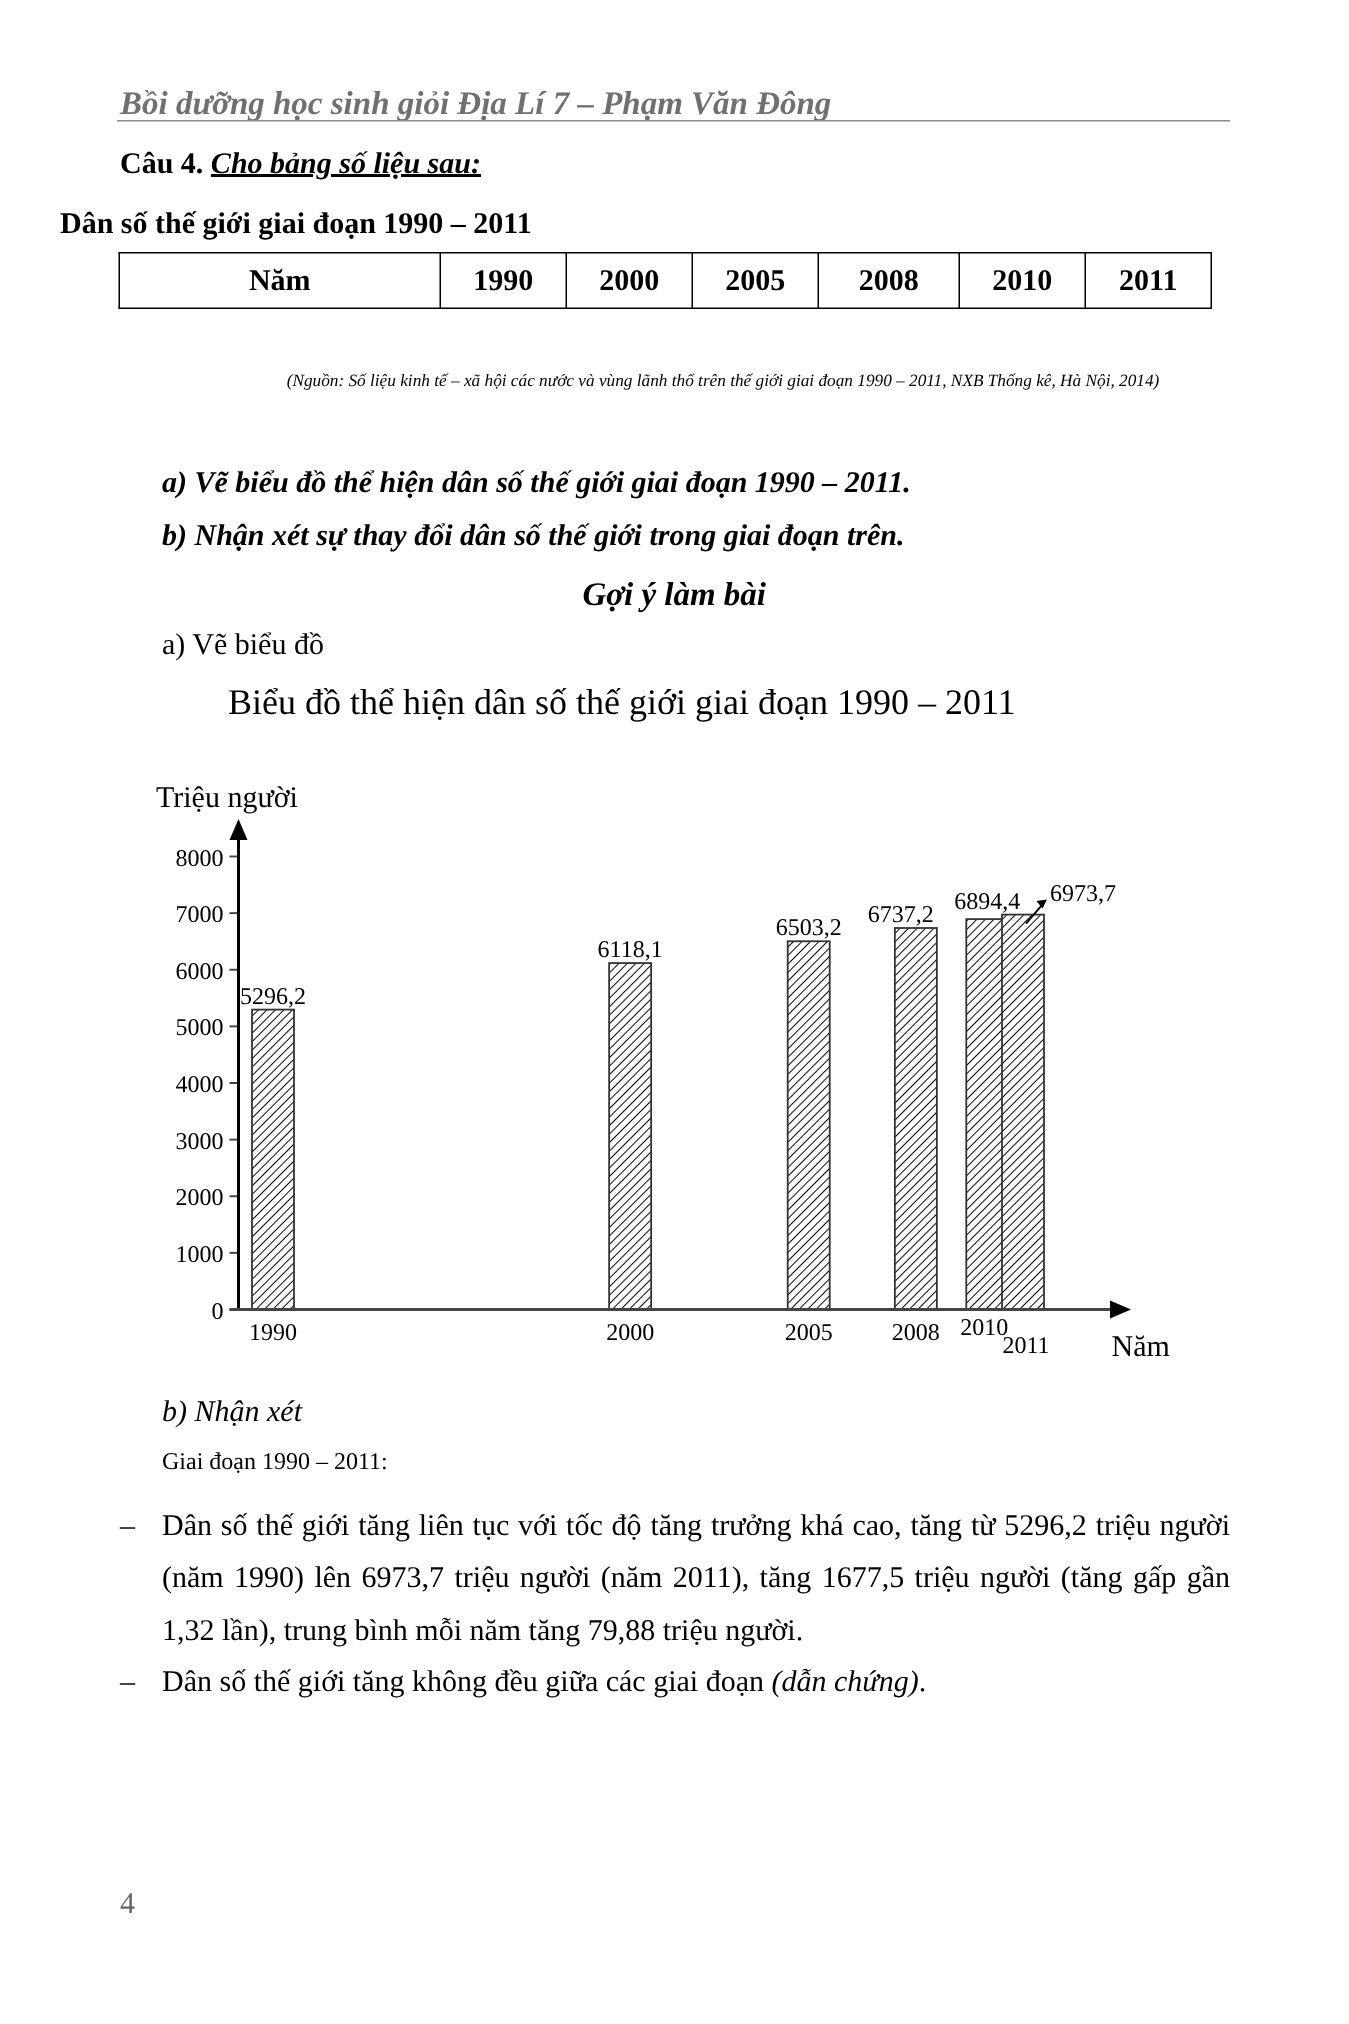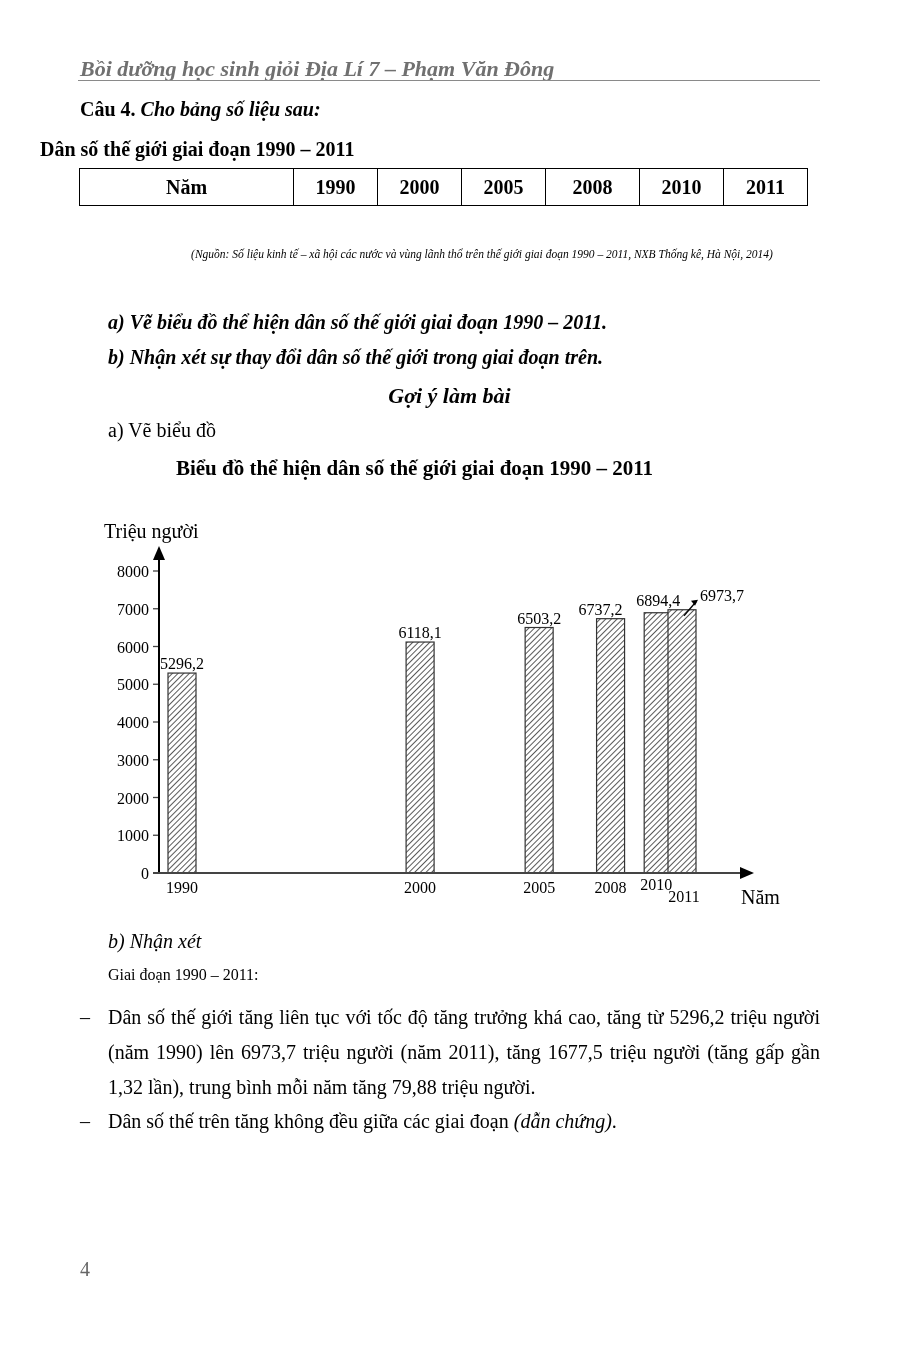--- a/index.html
+++ b/index.html
@@ -2,32 +2,32 @@
 <html><head>
 <meta charset="utf-8">
 <style>
   html, body { margin:0; padding:0; background:#fff; }
   body { width:899px; height:1349px; position:relative; overflow:hidden;
          font-family:"Liberation Serif", serif; color:#000; }
   .abs { position:absolute; }
   .header-text { left:80px; top:56px; font-size:22px; font-style:italic; font-weight:bold; color:#707070; }
   .header-rule { left:78px; top:80px; width:742px; height:1px; background:#8a8a8a; }
   .q-title { left:80px; top:98px; font-size:20px; font-weight:bold; }
-  .q-title i { font-weight:bold; }
+  .q-title i { font-weight:bold;text-decoration:underline; }
   .tbl-caption { left:0; width:899px; top:138px; text-align:left; font-size:20px; font-weight:bold;padding-left:40px; }
   table.data { position:absolute; left:79px; top:168px; border-collapse:collapse; font-size:20px; }
   table.data td { border:1px solid #000; text-align:center; height:36px; padding:0; }
   table.data tr.hdr td { font-weight:bold; }
   .source { left:0; width:890px; top:248px; text-align:center; font-size:11.5px; font-style:italic;margin-left:37px; }
   .line-i { font-size:20px; font-style:italic; font-weight:bold; }
   .a-req { left:108px; top:311px; }
   .b-req { left:108px; top:346px; }
   .hint { left:0; width:899px; top:383px; text-align:center; font-size:22px; font-style:italic; font-weight:bold; }
   .a-sub { left:108px; top:419px; font-size:20px; }
-  .chart-title { left:0; width:829px; top:456px; text-align:center; font-size:21px; font-weight:bold; }
+  .chart-title { left:0; width:829px; top:456px; text-align:center; font-size:24px; font-weight:normal; }
   svg.chart { position:absolute; left:0; top:500px; }
   .b-sub { left:108px; top:930px; font-size:20px; font-style:italic; }
   .period { left:108px; top:966px; font-size:16px; }
   .bullet { left:80px; font-size:20px; line-height:35px; }
   .bullet .dash { position:absolute; left:0; top:0; }
   .bullet .txt { position:absolute; left:28px; top:0; width:712px; text-align:justify; }
   .b1 { top:1000px; }
   .b2 { top:1104px; }
   .page-num { left:80px; top:1258px; font-size:20px; color:#666; }
 </style>
@@ -130,16 +130,16 @@
 
 <div class="abs b-sub">b) Nhận xét</div>
 <div class="abs period">Giai đoạn 1990 – 2011:</div>
 
 <div class="abs bullet b1">
   <span class="dash">–</span>
   <span class="txt">Dân số thế giới tăng liên tục với tốc độ tăng trưởng khá cao, tăng từ 5296,2 triệu người (năm 1990) lên 6973,7 triệu người (năm 2011), tăng 1677,5 triệu người (tăng gấp gần 1,32 lần), trung bình mỗi năm tăng 79,88 triệu người.</span>
 </div>
 <div class="abs bullet b2">
   <span class="dash">–</span>
-  <span class="txt"><span>Dân số thế trên tăng không đều giữa các giai đoạn </span><i>(dẫn chứng)</i><span>.</span></span>
+  <span class="txt"><span>Dân số thế giới tăng không đều giữa các giai đoạn </span><i>(dẫn chứng)</i><span>.</span></span>
 </div>
 
 <div class="abs page-num">4</div>
 
 </body></html>

